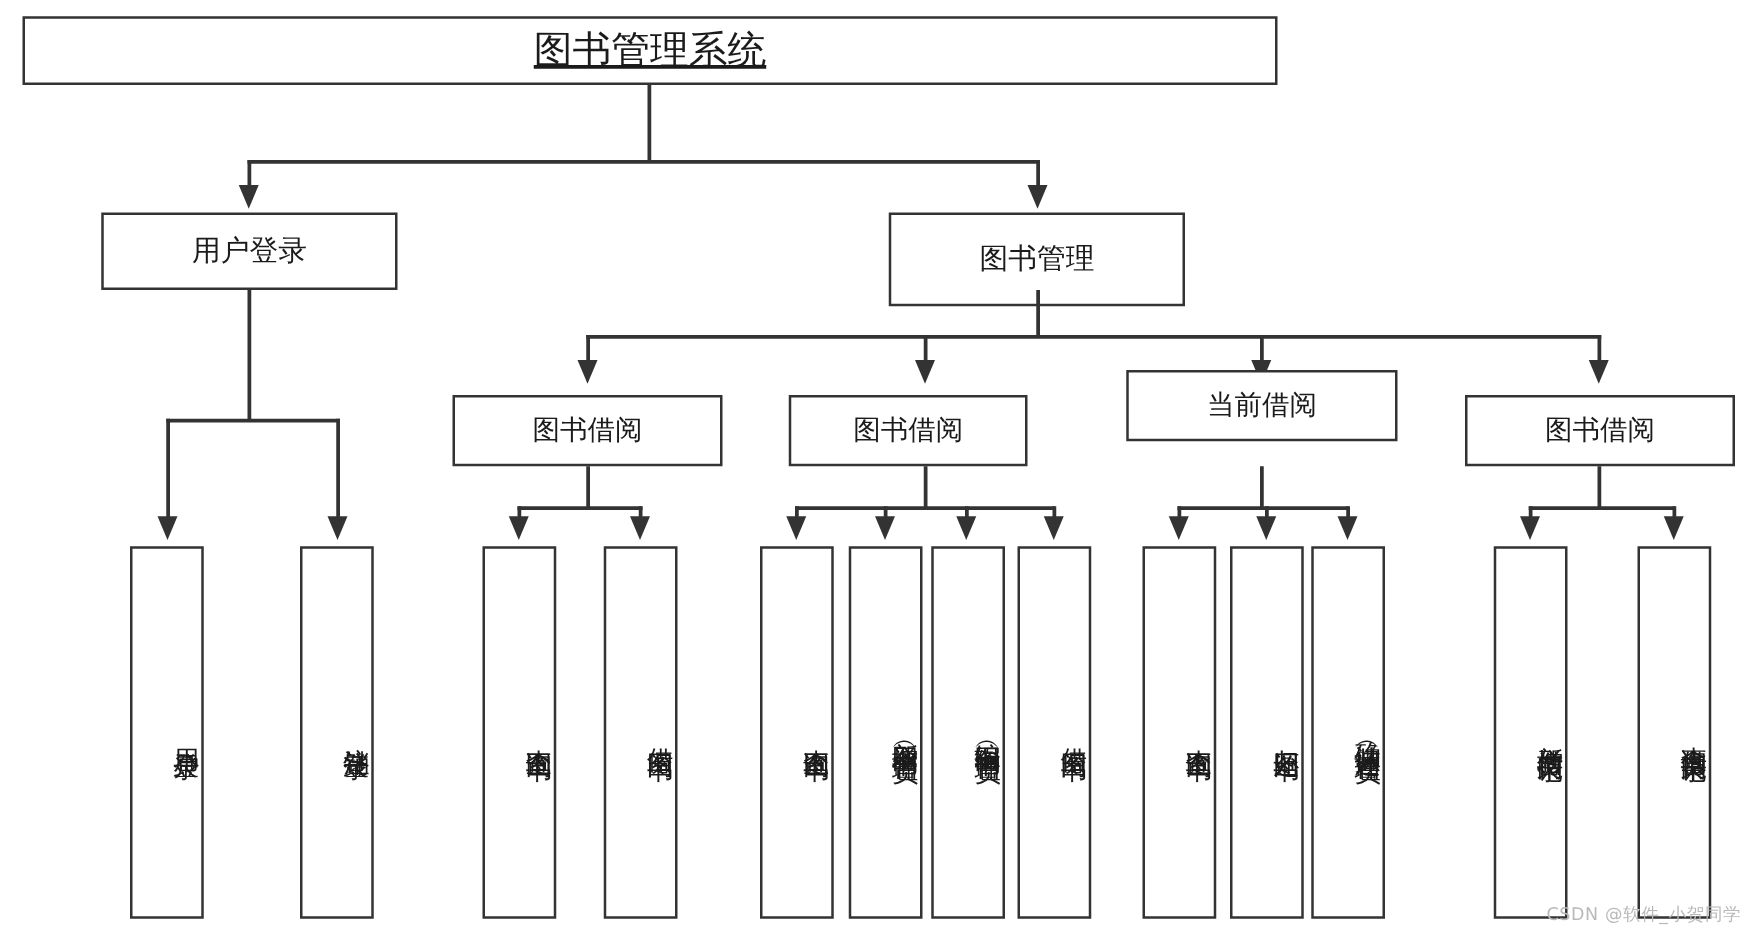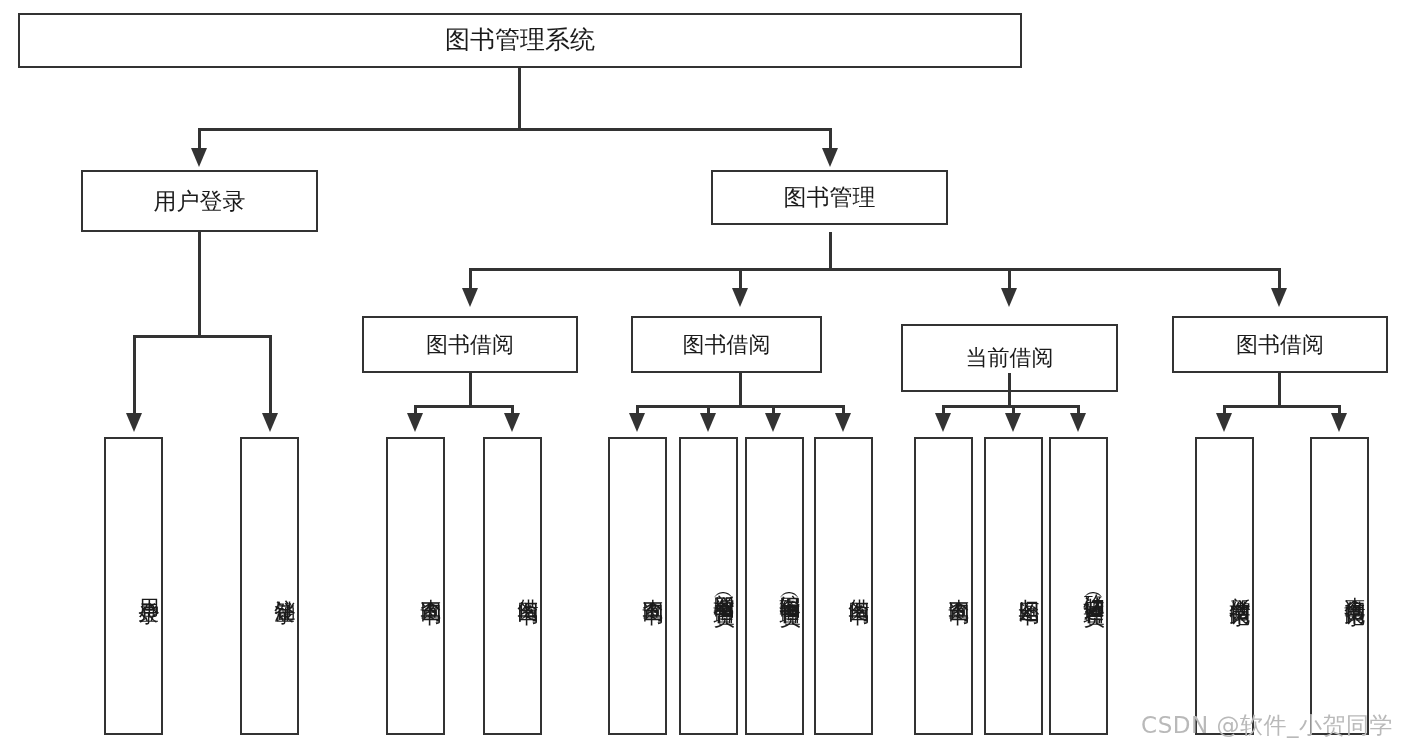--- a/index.html
+++ b/index.html
@@ -25,21 +25,22 @@
     background: #ffffff;
     border: 2.5px solid #333333;
     display: flex;
     align-items: center;
     justify-content: center;
     text-align: center;
     color: #1b1b1b;
     line-height: 1.15;
   }
   .node.root {
-    font-size: 25px;
+    font-size: 31px;
+    text-decoration: underline;
   }
   .node.lvl2 {
     font-size: 23px;
   }
   .node.lvl3 {
     font-size: 22px;
   }
   .node.leaf {
     font-size: 21px;
     writing-mode: vertical-rl;
@@ -68,21 +69,21 @@
     width: 0;
     height: 0;
     border-left: 8px solid transparent;
     border-right: 8px solid transparent;
     border-top: 19px solid #333333;
   }
   .watermark {
     position: absolute;
     right: 12px;
     bottom: 6px;
-    font-size: 23px;
+    font-size: 14px;
     color: #b9b9b9;
     letter-spacing: 0.5px;
     white-space: nowrap;
   }
 </style>
 </head>
 <body>
 
 <div id="canvas">
 
@@ -92,21 +93,21 @@
 
   <div class="edge h" style="left:198px; top:128px; width:634px; height:2.5px;"></div>
 
   <div class="edge v" style="left:198px; top:128px; width:2.5px; height:22px;"></div>
   <div class="arrow" style="left:191px; top:148px;"></div>
   <div class="edge v" style="left:829px; top:128px; width:2.5px; height:22px;"></div>
   <div class="arrow" style="left:822px; top:148px;"></div>
 
   <div class="node lvl2" style="left:81px; top:170px; width:237px; height:62px;">用户登录</div>
 
-  <div class="node lvl2" style="left:711px; top:170px; width:237px; height:55px;">图书管理</div>
+  <div class="node lvl2" style="left:711px; top:170px; width:237px; height:75px;">图书管理</div>
 
   <div class="edge v" style="left:198px; top:232px; width:2.5px; height:105px;"></div>
   <div class="edge h" style="left:133px; top:335px; width:139px; height:2.5px;"></div>
   <div class="edge v" style="left:133px; top:335px; width:2.5px; height:80px;"></div>
   <div class="arrow" style="left:126px; top:413px;"></div>
   <div class="edge v" style="left:269px; top:335px; width:2.5px; height:80px;"></div>
   <div class="arrow" style="left:262px; top:413px;"></div>
 
   <div class="edge v" style="left:829px; top:232px; width:2.5px; height:38px;"></div>
   <div class="edge h" style="left:469px; top:268px; width:812px; height:2.5px;"></div>
@@ -118,21 +119,21 @@
   <div class="arrow" style="left:732px; top:288px;"></div>
 
   <div class="edge v" style="left:1008px; top:268px; width:2.5px; height:22px;"></div>
   <div class="arrow" style="left:1001px; top:288px;"></div>
 
   <div class="edge v" style="left:1278px; top:268px; width:2.5px; height:22px;"></div>
   <div class="arrow" style="left:1271px; top:288px;"></div>
 
   <div class="node lvl3" style="left:362px; top:316px; width:216px; height:57px;">图书借阅</div>
   <div class="node lvl3" style="left:631px; top:316px; width:191px; height:57px;">图书借阅</div>
-  <div class="node lvl3" style="left:901px; top:324px; width:217px; height:68px;">当前借阅</div>
+  <div class="node lvl3" style="left:901px; top:296px; width:217px; height:57px;">当前借阅</div>
   <div class="node lvl3" style="left:1172px; top:316px; width:216px; height:57px;">图书借阅</div>
 
   <div class="edge v" style="left:469px; top:373px; width:2.5px; height:34px;"></div>
   <div class="edge h" style="left:414px; top:405px; width:100px; height:2.5px;"></div>
   <div class="edge v" style="left:414px; top:405px; width:2.5px; height:10px;"></div>
   <div class="arrow" style="left:407px; top:413px;"></div>
   <div class="edge v" style="left:511px; top:405px; width:2.5px; height:10px;"></div>
   <div class="arrow" style="left:504px; top:413px;"></div>
 
   <div class="edge v" style="left:739px; top:373px; width:2.5px; height:34px;"></div>

